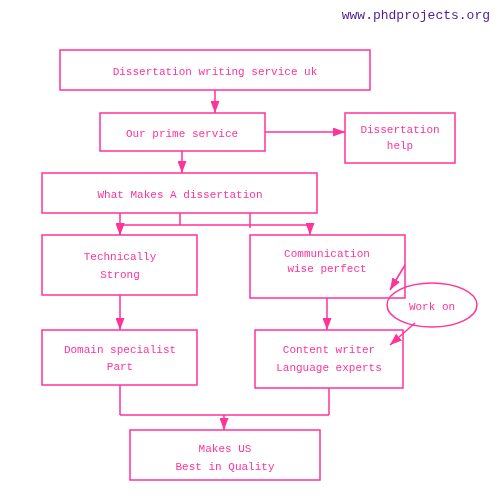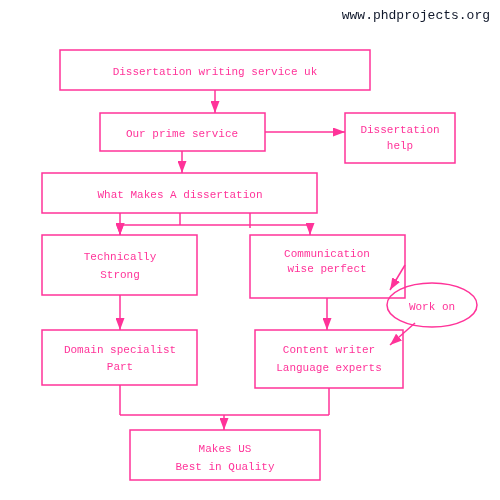--- a/index.html
+++ b/index.html
@@ -9,21 +9,21 @@
       background: #fff;
       font-family: 'Courier New', Courier, monospace;
       position: relative;
       overflow: hidden;
     }
     .watermark {
       position: absolute;
       top: 8px;
       right: 10px;
       font-size: 13px;
-      color: #0f172a;
+      color: #4c1d95;
     }
     svg {
       position: absolute;
       top: 0;
       left: 0;
       width: 500px;
       height: 500px;
     }
     .box {
       fill: none;

